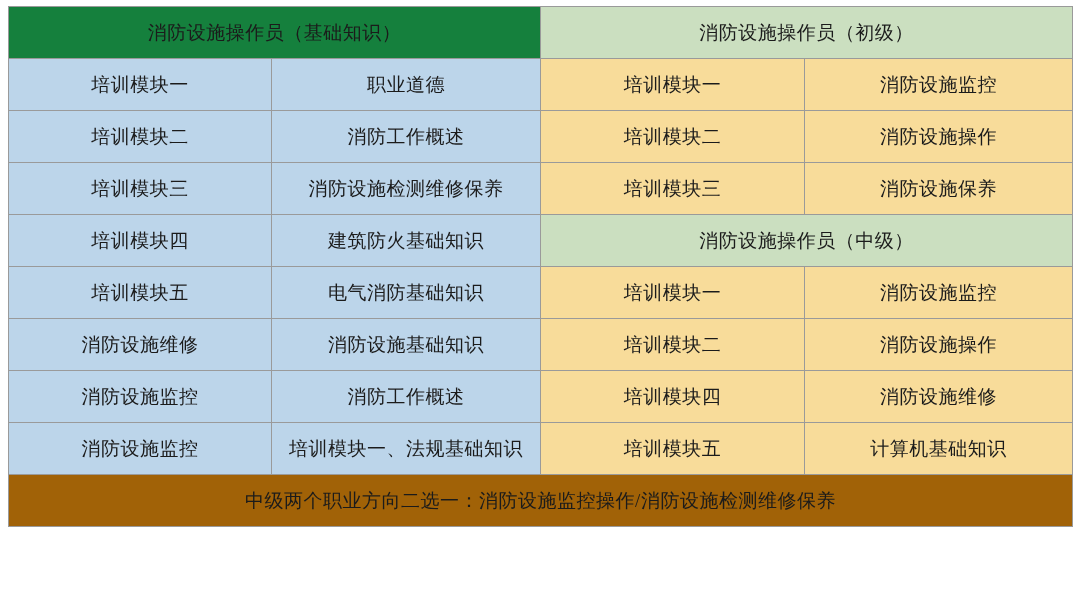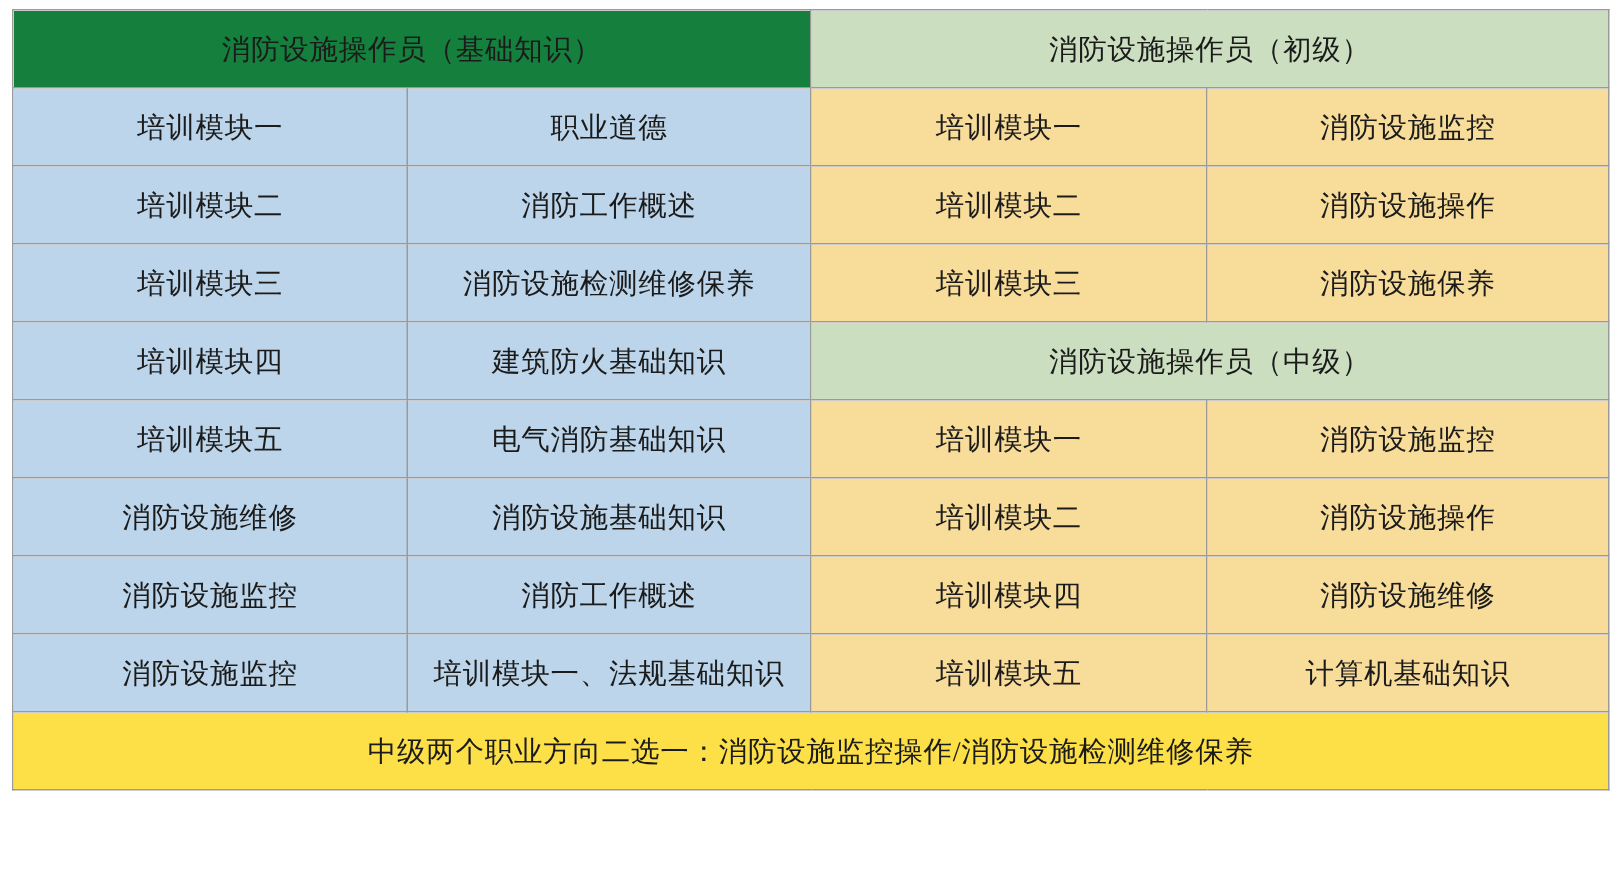--- a/index.html
+++ b/index.html
@@ -43,21 +43,21 @@
   col.c2 { width: 269px; }
   col.c3 { width: 264px; }
   col.c4 { width: 268px; }
 
   .hdr-cream { background: #15803d; }
   .hdr-green { background: #cbdfc0; margin-top: 25px; }
   .blue      { background: #bcd5ea; }
   .gold      { background: #f8dc9a; }
 
   .footer-note {
-    background: #fde047;
+    background: #a16207;
     font-size: 19px;
   }
 </style>
 </head>
 <body>
 
 <div class="sheet">
   <table class="grid">
     <colgroup>
       <col class="c1">

